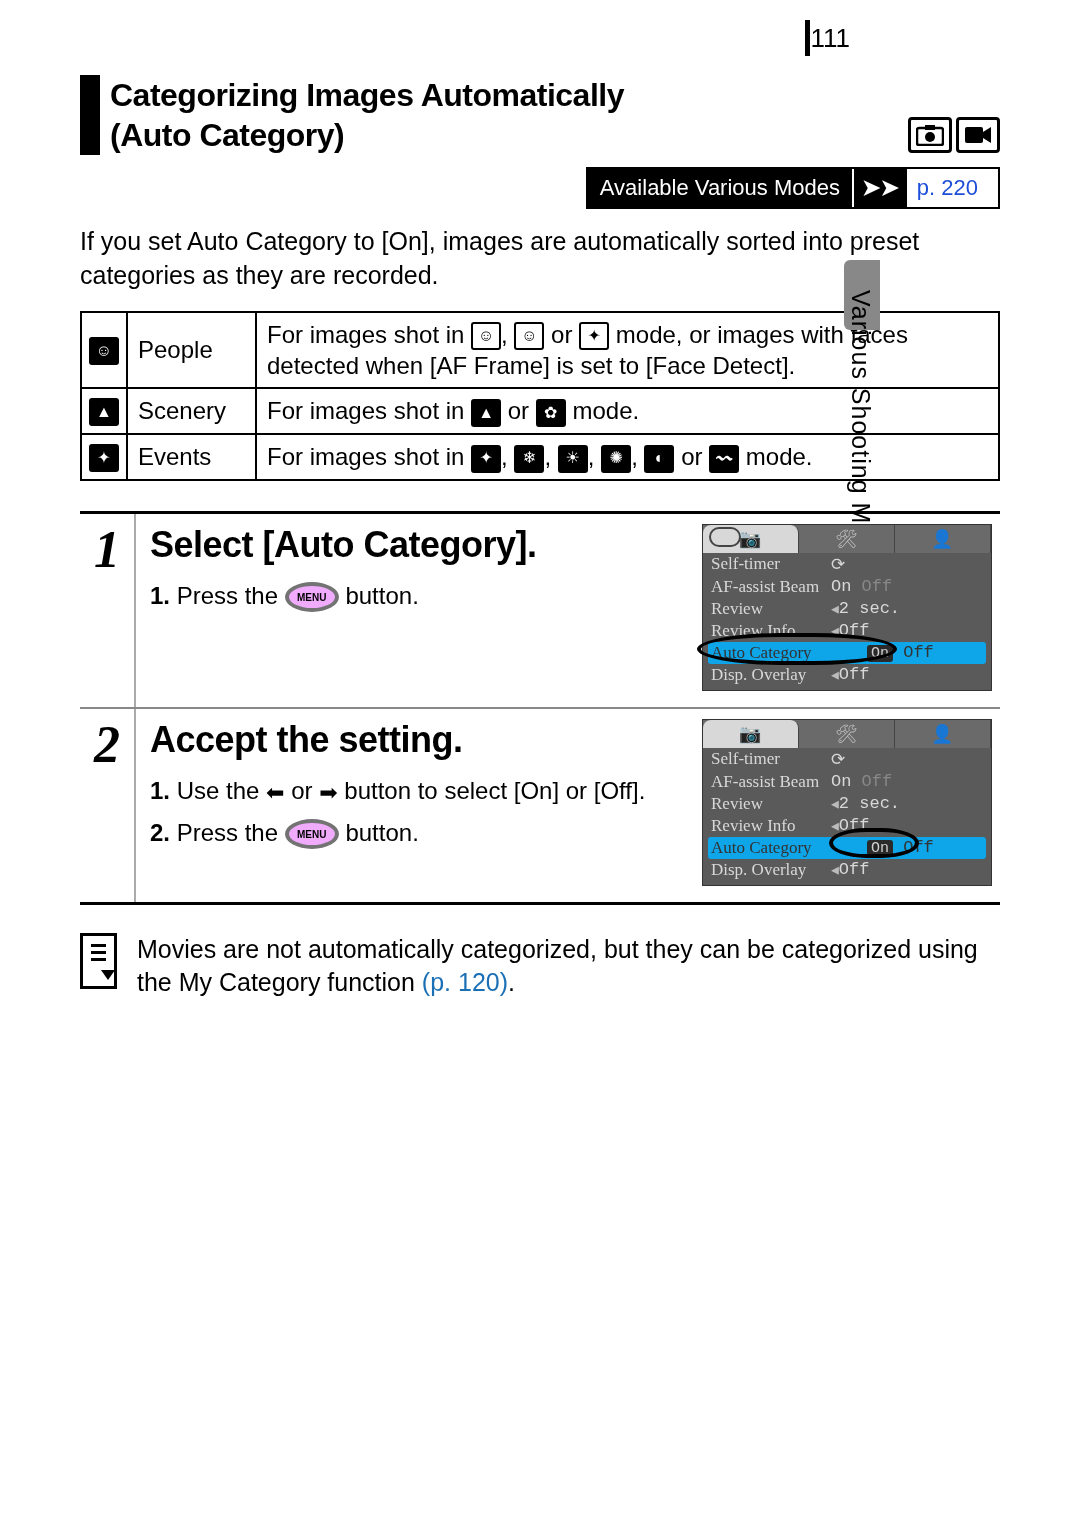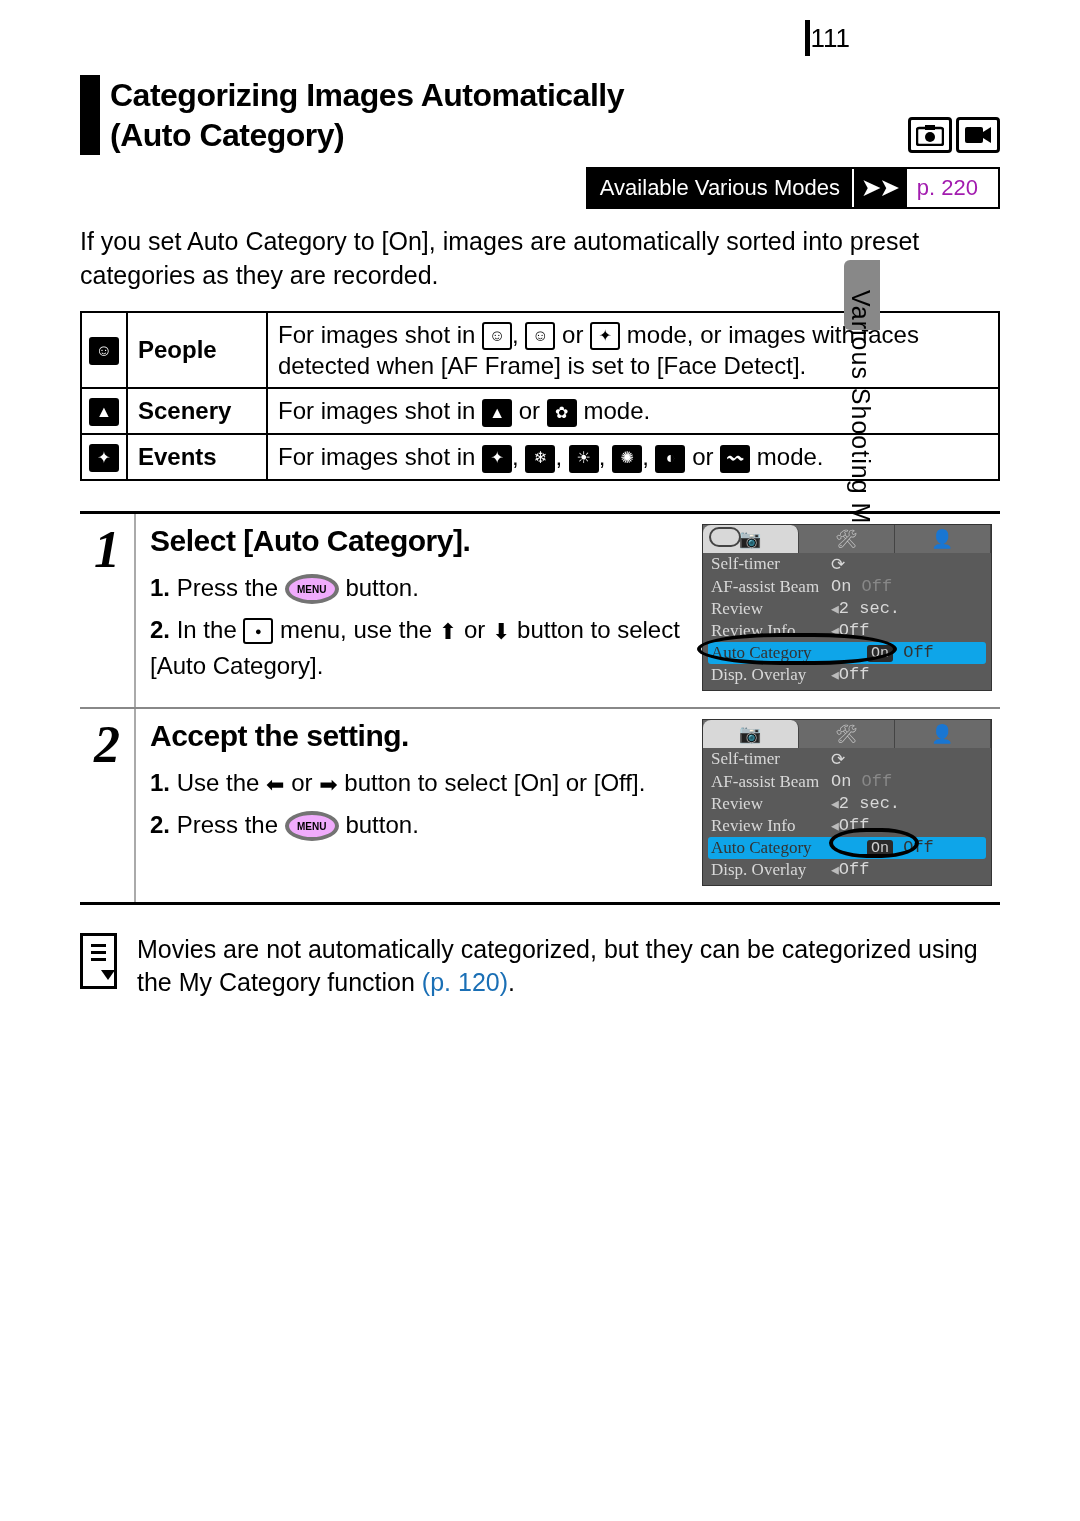--- a/index.html
+++ b/index.html
@@ -90,21 +90,21 @@
     background: #000; color: #fff;
     padding: 6px 12px;
   }
   .asm .arrow-cell {
     background: #000; color: #fff;
     padding: 6px 8px;
     font-weight: bold;
     border-left: 2px solid #fff;
   }
   .asm .link {
-    color: #a21caf;
+    color: #1d4ed8;
     padding: 6px 20px 6px 10px;
   }
   .intro {
     font-size: 25px;
     line-height: 1.35;
     margin-bottom: 18px;
   }
   table.cat {
     border-collapse: collapse;
     width: 100%;
@@ -124,21 +124,21 @@
   .sq-ic {
     display: inline-flex;
     width: 30px; height: 28px;
     border: 2px solid #000;
     align-items: center; justify-content: center;
     font-size: 16px;
     border-radius: 3px;
     vertical-align: middle;
   }
   .sq-ic.dark { background:#000; color:#fff; border-color:#000; }
-  table.cat td.name-cell { width: 140px; font-weight: bold; }
+  table.cat td.name-cell { width: 129px; }
   table.cat td.desc-cell { line-height: 1.3; }
   .steps {
     border-top: 3px solid #000;
     border-bottom: 3px solid #000;
   }
   .step {
     display: flex;
     border-bottom: 2px solid #888;
   }
   .step:last-child { border-bottom: none; }
@@ -154,21 +154,21 @@
   }
   .step-body {
     flex: 1;
     padding: 10px 8px 16px 14px;
     display: flex;
     gap: 16px;
     align-items: flex-start;
   }
   .step-text { flex: 1; }
   .step-title {
-    font-size: 30px;
+    font-size: 36px;
     font-weight: 900;
     margin-bottom: 12px;
     letter-spacing: -0.5px;
   }
   .sub {
     font-size: 24px;
     line-height: 1.5;
     margin-bottom: 6px;
   }
   .sub .n { font-weight: bold; }
@@ -354,23 +354,20 @@
     <div class="steps">
 
       <div class="step">
         <div class="step-num">1</div>
         <div class="step-body">
           <div class="step-text">
             <div class="step-title">Select [Auto Category].</div>
             <div class="sub">
               <span class="n">1.</span> <span>Press the </span><span class="btn-oval">MENU</span><span> button.</span>
             </div>
-            <div class="sub">
-              <span class="n">2.</span> <span>In the </span><span class="rec-ic"></span><span> menu, use the </span><span class="arrow-ic">⬆</span><span> or </span><span class="arrow-ic">⬇</span><span> button to select [Auto Category].</span>
-            </div>
           </div>
           <div class="lcd">
             <div class="tabs">
               <span class="t active" style="position:relative"><span style="position:absolute;left:6px;top:2px;width:32px;height:20px;border:2px solid #444;border-radius:10px"></span>📷</span>
               <span class="t">🛠</span>
               <span class="t">👤</span>
             </div>
             <div class="row">
                 <span class="k">Self-timer</span>
                 <span class="v">⟳</span>

